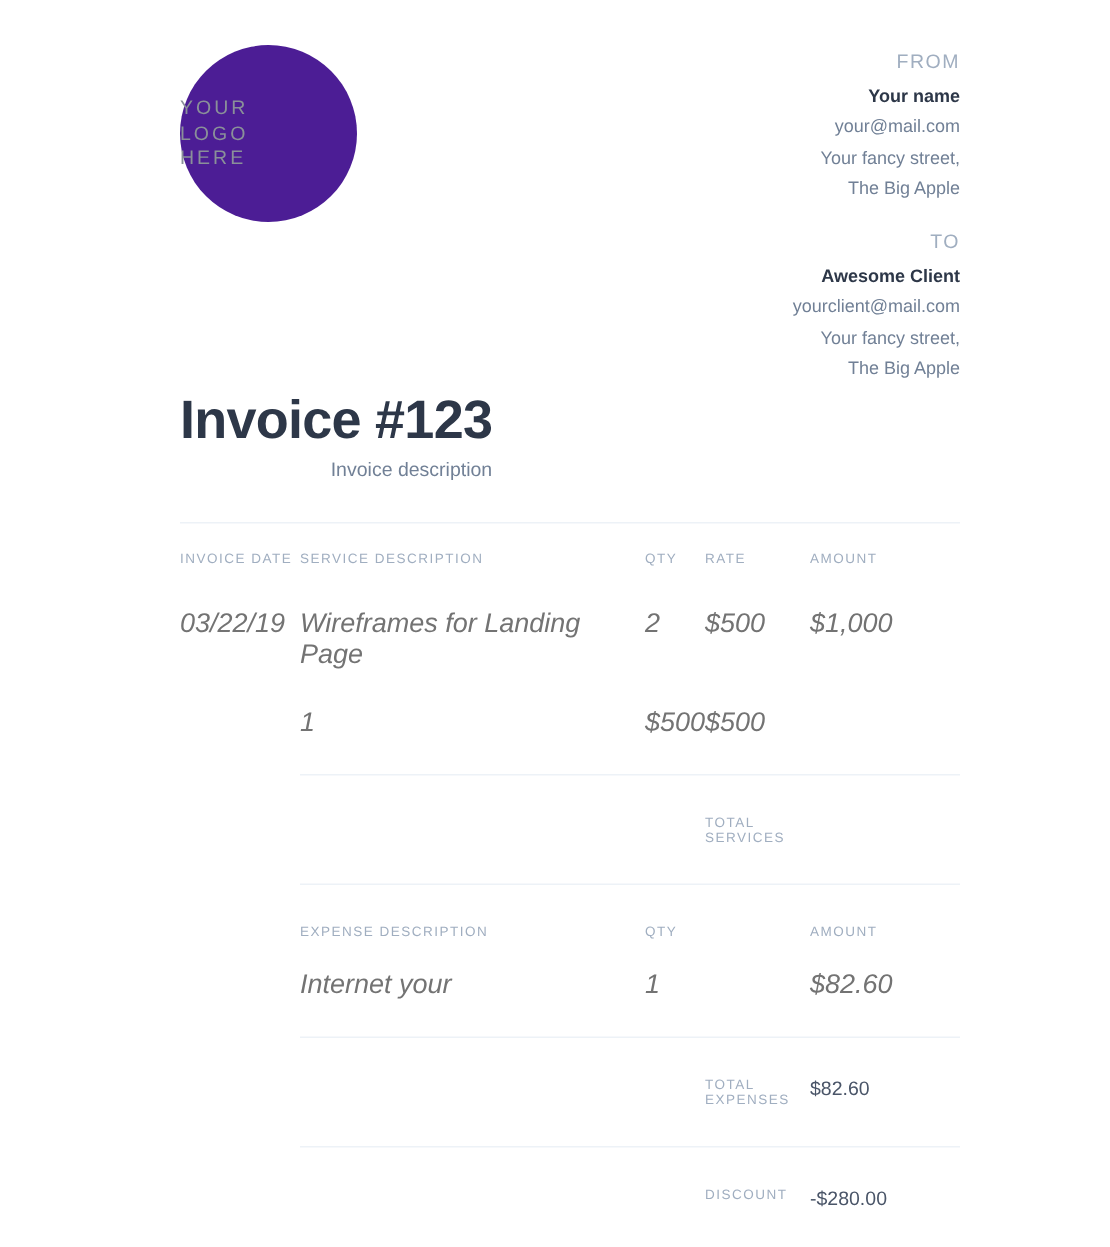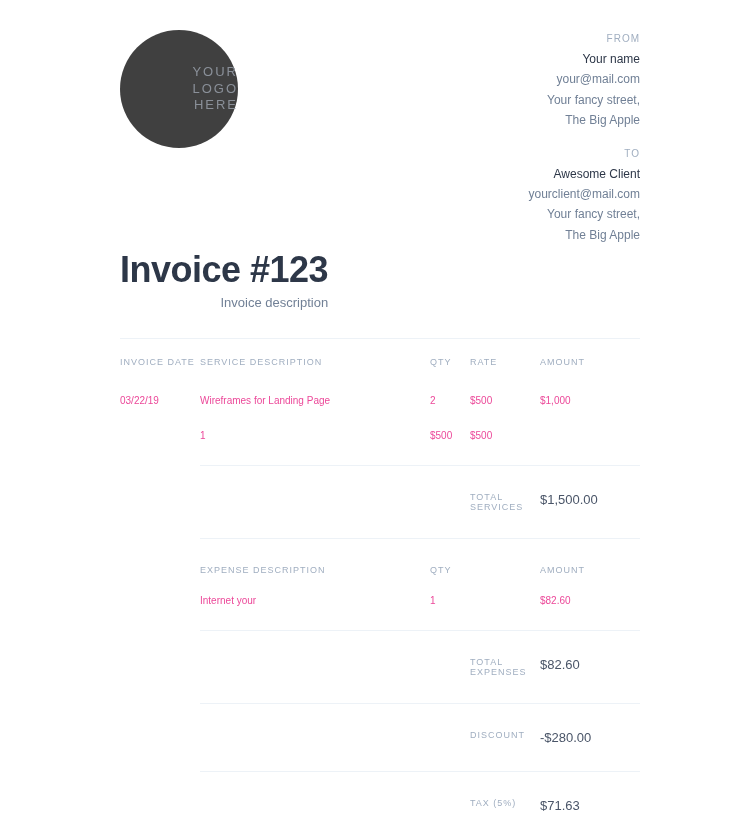--- a/index.html
+++ b/index.html
@@ -6,36 +6,36 @@
   body {
     font-family: -apple-system, BlinkMacSystemFont, "Segoe UI", Helvetica, Arial, sans-serif;
     background: #fff;
     color: #2d3748;
     width: 740px;
     padding: 30px 100px 30px 120px;
     font-size: 13px;
   }
   .header { display: flex; justify-content: space-between; align-items: flex-start; margin-bottom: 20px; }
   .logo {
-    width: 118px; height: 118px; border-radius: 50%; background: #404040;
-    display: flex; align-items: flex-end; justify-content: center; flex-direction: column;
+    width: 118px; height: 118px; border-radius: 50%; background: #4c1d95;
+    display: flex; align-items: flex-start; justify-content: center; flex-direction: column;
     color: #8a9099; font-size: 13px; letter-spacing: 2px; line-height: 1.3;
     font-weight: 300; text-align: center; flex-shrink: 0;
   }
   .addresses { text-align: right; color: #718096; font-size: 12px; line-height: 1.7; }
-  .addr-label { font-size: 10px; letter-spacing: 1px; color: #a0aec0; text-transform: uppercase; margin-bottom: 2px; }
-  .addr-name { font-weight: 400; color: #2d3748; }
+  .addr-label { font-size: 13px; letter-spacing: 1px; color: #a0aec0; text-transform: uppercase; margin-bottom: 2px; }
+  .addr-name { font-weight: 700; color: #2d3748; }
   .addr-block { margin-bottom: 14px; }
   .title-row { display: flex; justify-content: space-between; align-items: flex-start; margin-top: -30px; }
   .title-col h1 { font-size: 36px; font-weight: 700; color: #2d3748; letter-spacing: -0.5px; }
   .title-col .desc { color: #718096; font-size: 13px; margin-top: 4px; text-align: right; }
   .divider { border: none; border-top: 1px solid #edf2f7; margin: 28px 0 18px; }
   .grid { display: grid; grid-template-columns: 80px 1fr 40px 70px 100px; gap: 0; }
   .hdr { font-size: 9px; letter-spacing: 1px; color: #a0aec0; text-transform: uppercase; padding-bottom: 16px; }
-  .cell { padding: 12px 0; color: #ec4899; font-size: 10px; }
+  .cell { padding: 12px 0; color: #737373; font-size: 18px; font-style: italic; }
   .qty, .rate, .amt { text-align: left; }
   .qty { text-align: left; padding-right: 12px; }
   .section-divider { grid-column: 2 / 6; border-top: 1px solid #edf2f7; margin: 12px 0; }
   .sub-hdr { font-size: 9px; letter-spacing: 1px; color: #a0aec0; text-transform: uppercase; padding: 14px 0 8px; }
   .summary-label { font-size: 9px; letter-spacing: 1px; color: #a0aec0; text-transform: uppercase; padding: 14px 0; }
   .summary-val { padding: 14px 0; color: #4a5568; font-size: 13px; }
 </style>
 </head>
 <body>
 
@@ -90,21 +90,20 @@
   <div class="cell">$500</div>
   <div class="cell">$500</div>
 
   <div></div>
     <div class="section-divider"></div>
 
   <div></div>
     <div></div>
     <div></div>
   <div class="summary-label">TOTAL SERVICES</div>
-  <div class="summary-val">$1,500.00</div>
 
   <div></div>
     <div class="section-divider"></div>
 
   <div></div>
   <div class="sub-hdr">EXPENSE DESCRIPTION</div>
   <div class="sub-hdr qty">QTY</div>
   <div></div>
   <div class="sub-hdr">AMOUNT</div>
 

